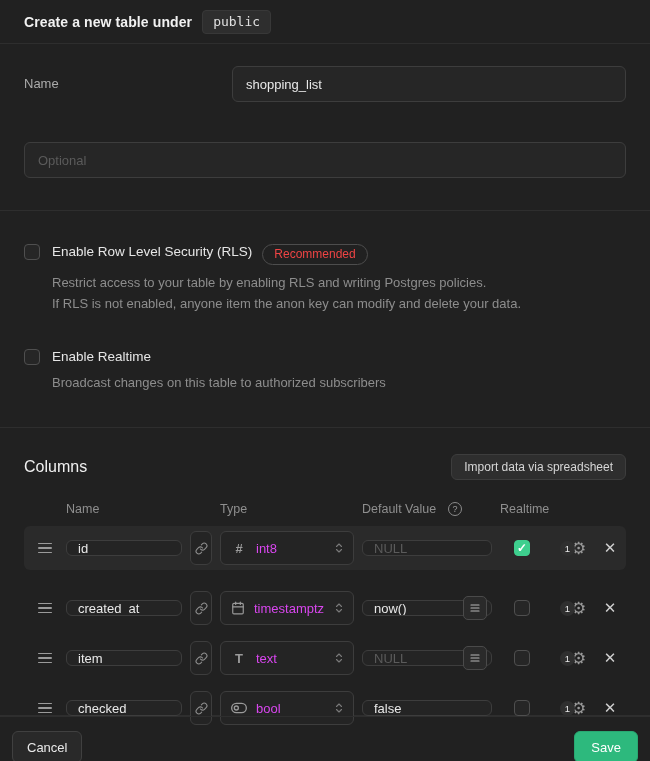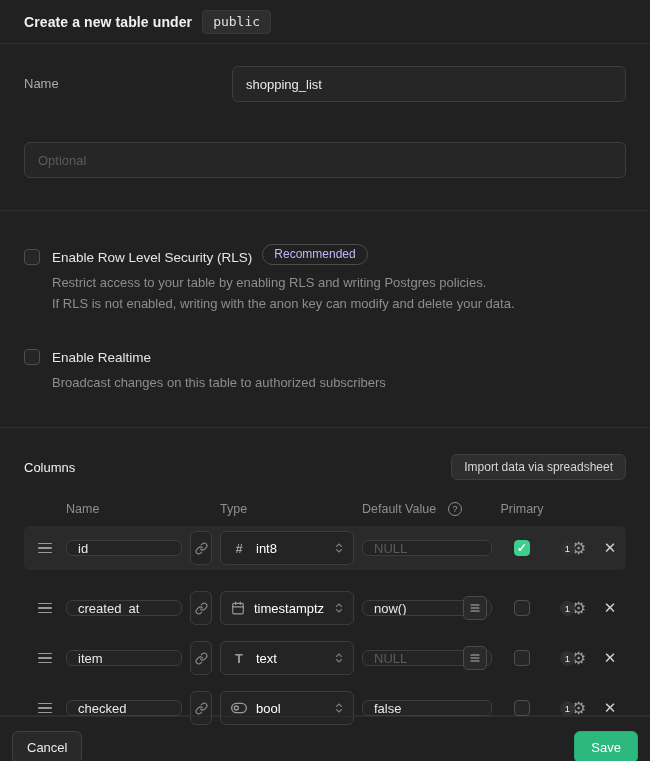--- a/index.html
+++ b/index.html
@@ -28,40 +28,40 @@
   .form-label { width:208px; flex:0 0 208px; color:#ababab; padding-top:10px; font-size:13px; }
   .text-input {
     flex:1; height:36px; background:#262626; border:1px solid #3d3d3d; border-radius:6px;
     color:#e9e9e9; font-size:13px; padding:0 13px; outline:none; width:100%;
     font-family:"Liberation Sans", sans-serif;
   }
   .text-input::placeholder { color:#5b5b5b; }
   
   .sec-toggles { padding:33px 24px 34px; }
   .check-block + .check-block { margin-top:35px; }
-  .check-row { display:flex; align-items:flex-end; }
+  .check-row { display:flex; align-items:flex-start; }
   .checkbox {
     width:16px; height:16px; border:1px solid #4f4f4f; border-radius:4px; background:#262626;
     flex:0 0 16px; cursor:pointer; position:relative;
   }
   .checkbox.checked { background:#3ecf8e; border-color:#3ecf8e; }
   .checkbox.checked::after {
     content:"✓"; position:absolute; inset:0; color:#fff; font-size:12px; font-weight:700;
     display:flex; align-items:center; justify-content:center;
   }
   .check-label { margin-left:12px; color:#e6e6e6; font-size:13.5px; }
   .pill-badge {
     margin-left:10px; border:1px solid #4d4d4d; border-radius:999px; padding:2px 11px 3px;
-    font-size:12px; color:#c4b5fd;
+    font-size:12px; color:#ef4444;
   }
   .check-desc { margin:7px 0 0 28px; color:#8d8d8d; font-size:13px; line-height:21px; }
   
   .sec-columns { padding:26px 24px 0; border-bottom:1px solid #2e2e2e; height:288px; }
   .columns-head { display:flex; align-items:center; justify-content:space-between; }
-  .columns-title { font-size:13px; font-weight:500; color:#f0f0f0; }
+  .columns-title { font-size:16px; font-weight:500; color:#f0f0f0; }
   .import-btn {
     height:26px; background:#2e2e2e; border:1px solid #3d3d3d; border-radius:6px;
     color:#d6d6d6; font-size:12px; padding:0 12px; cursor:pointer;
     font-family:"Liberation Sans", sans-serif;
   }
   .col-grid {
     display:grid; align-items:center; column-gap:8px;
     grid-template-columns:24px 116px 22px 134px 130px 44px 42px 16px;
   }
   .table-headers { margin:22px 0 10px; padding:0 10px; color:#8f8f8f; font-size:12.5px; }
@@ -91,21 +91,21 @@
     display:flex; align-items:center; padding:0 8px 0 10px; cursor:pointer; gap:9px;
   }
   .type-icon { width:16px; display:flex; justify-content:center; color:#9a9a9a; font-size:13px; }
   .type-icon > span { display:none; align-items:center; justify-content:center; }
   .type-icon.icon-hash .g-hash,
   .type-icon.icon-calendar .g-calendar,
   .type-icon.icon-text .g-text,
   .type-icon.icon-toggle .g-toggle { display:flex; }
   .g-hash { font-weight:600; }
   .g-text { font-weight:600; }
-  .type-name { flex:1; color:#ffffff; font-size:13px; }
+  .type-name { flex:1; color:#d946ef; font-size:13px; }
   .chevrons { color:#7a7a7a; display:flex; }
   .default-wrap { position:relative; display:flex; align-items:center; }
   .picker-btn {
     position:absolute; right:5px; width:24px; height:24px; border:1px solid #4a4a4a;
     border-radius:5px; background:#2a2a2a; display:flex; align-items:center; justify-content:center;
     cursor:pointer; color:#b5b5b5;
   }
   .primary-cell { display:flex; justify-content:center; }
   .settings-cell { display:flex; align-items:center; justify-content:center; cursor:pointer; }
   .count-badge {
@@ -148,21 +148,21 @@
 
   <div class="sec sec-toggles">
     <div class="check-block">
       <div class="check-row">
         <span class="checkbox"></span>
         <span class="check-label">Enable Row Level Security (RLS)</span>
         <span class="pill-badge">Recommended</span>
       </div>
       <div class="check-desc">
         <div>Restrict access to your table by enabling RLS and writing Postgres policies.</div>
-        <div>If RLS is not enabled, writing with the anon key can modify and delete your data.</div>
+        <div>If RLS is not enabled, anyone item the anon key can modify and delete your data.</div>
       </div>
     </div>
     <div class="check-block">
       <div class="check-row">
         <span class="checkbox"></span>
         <span class="check-label">Enable Realtime</span>
       </div>
       <div class="check-desc">Broadcast changes on this table to authorized subscribers</div>
     </div>
   </div>
@@ -175,21 +175,21 @@
 
     <div class="col-grid table-headers">
       <span></span>
       <span>Name</span>
       <span></span>
       <span>Type</span>
       <span class="th-default">
         <span>Default Value</span>
         <span class="q-icon">?</span>
       </span>
-      <span class="th-primary">Primary</span>
+      <span class="th-primary">Realtime</span>
       <span></span>
       <span></span>
     </div>
 
     <div>
   <div class="col-grid col-row highlighted">
     <span class="drag-handle">
             <i></i>
             <i></i>
             <i></i>

